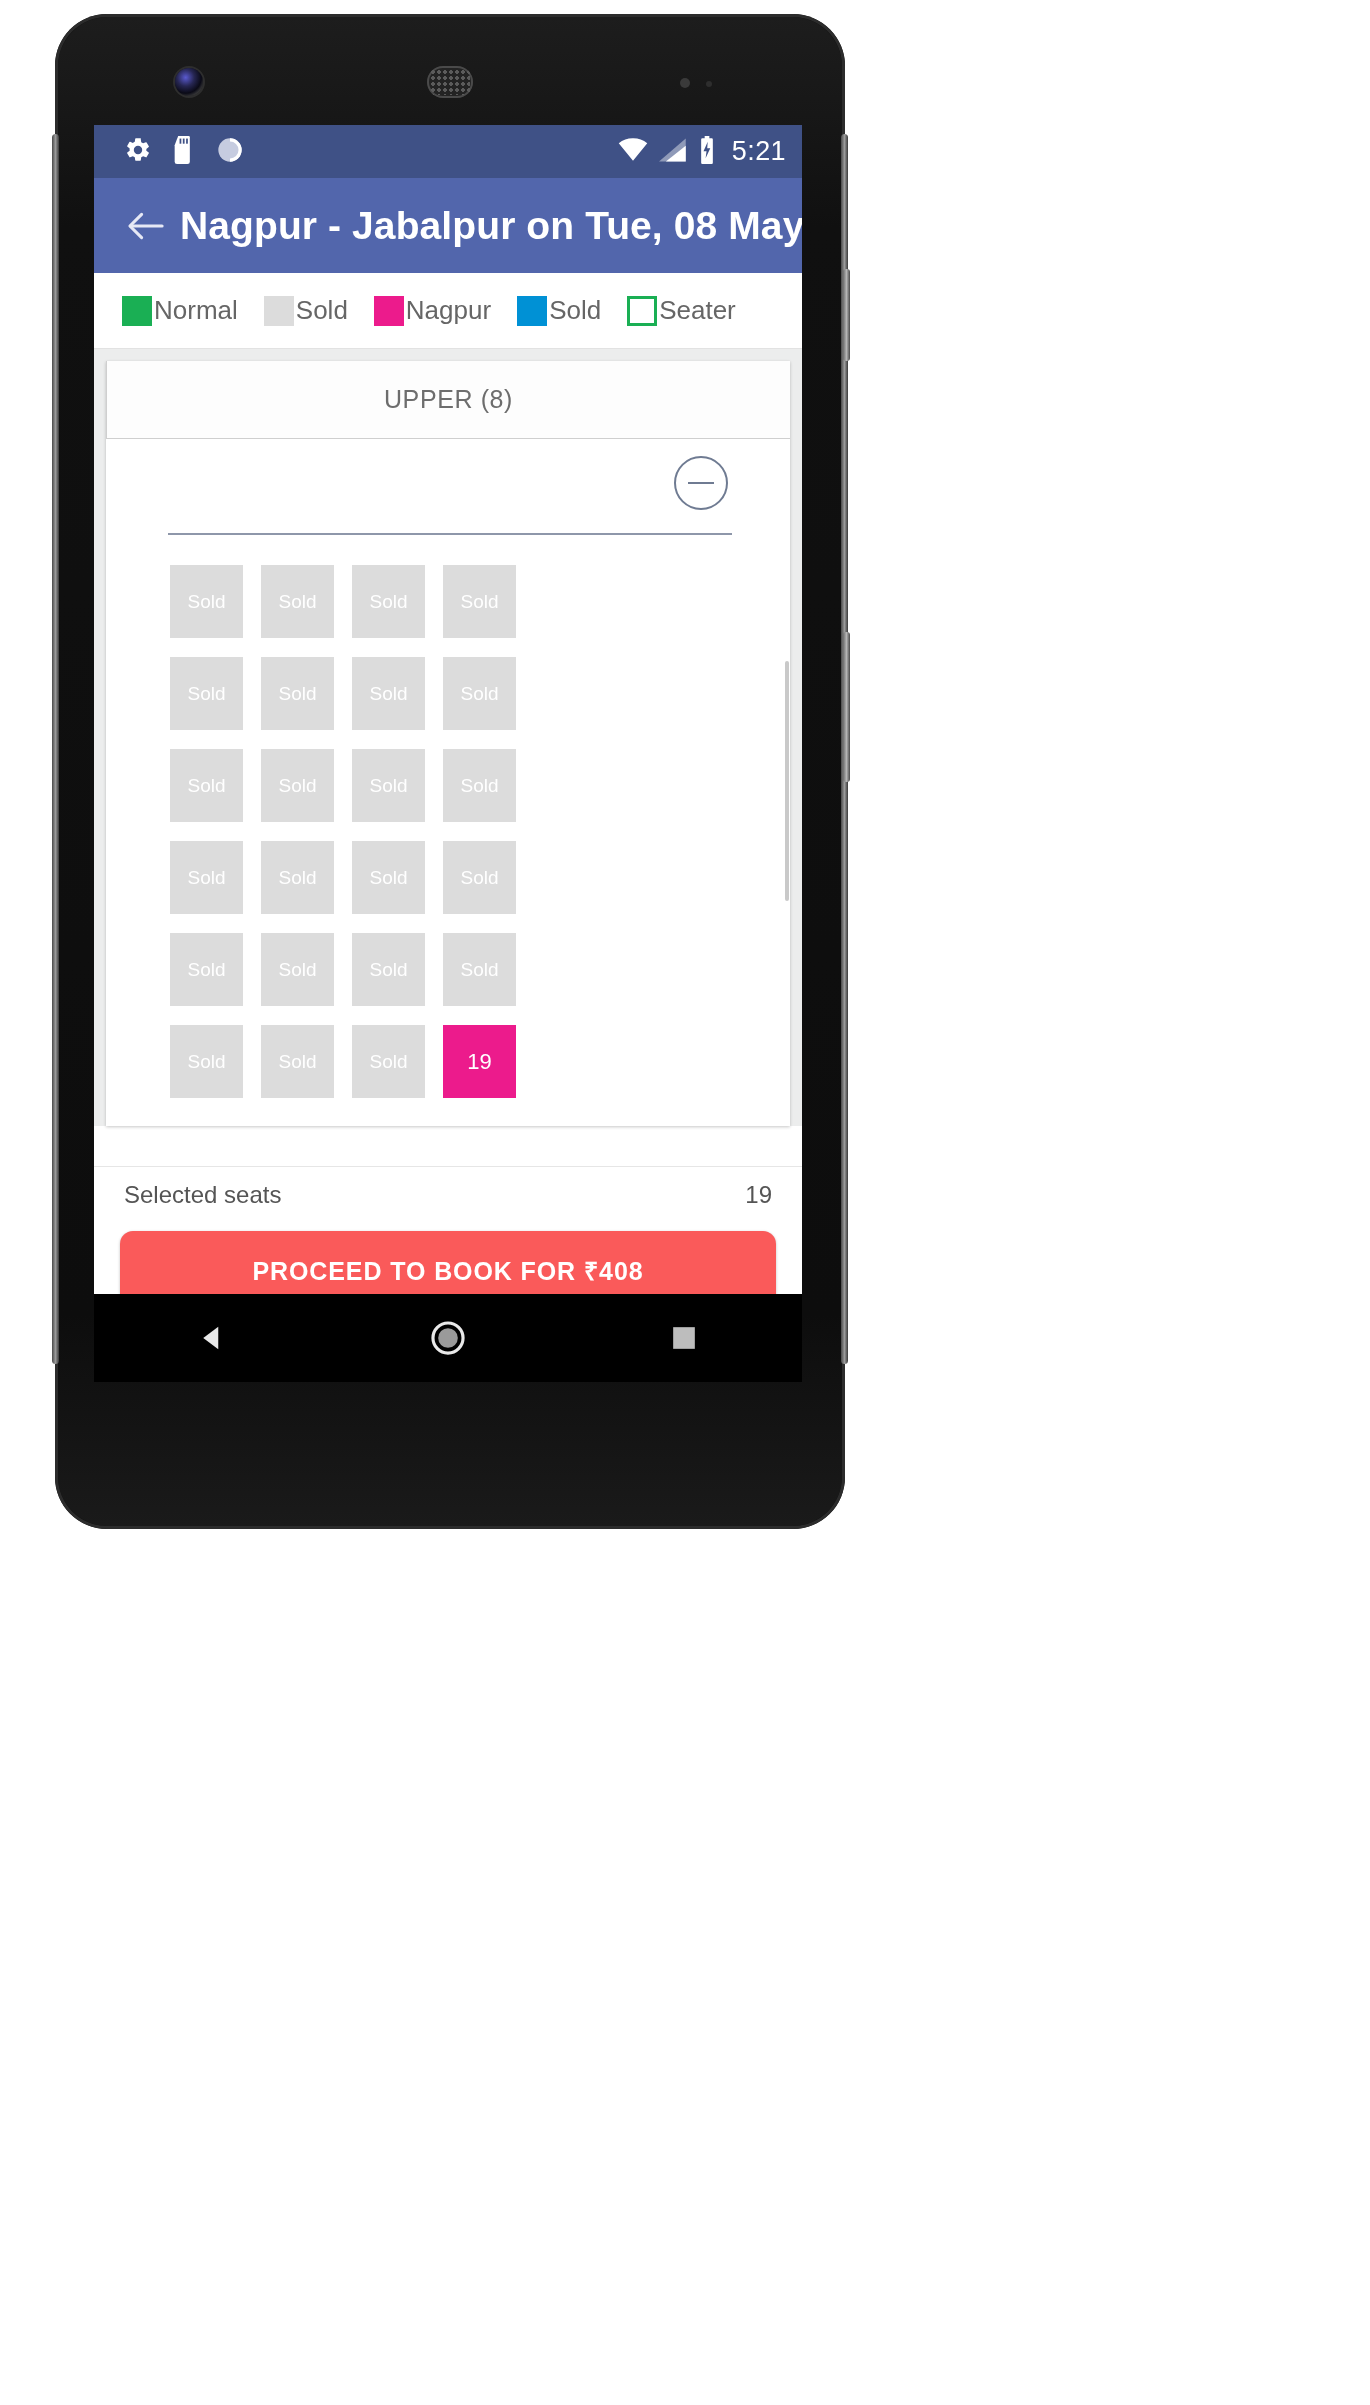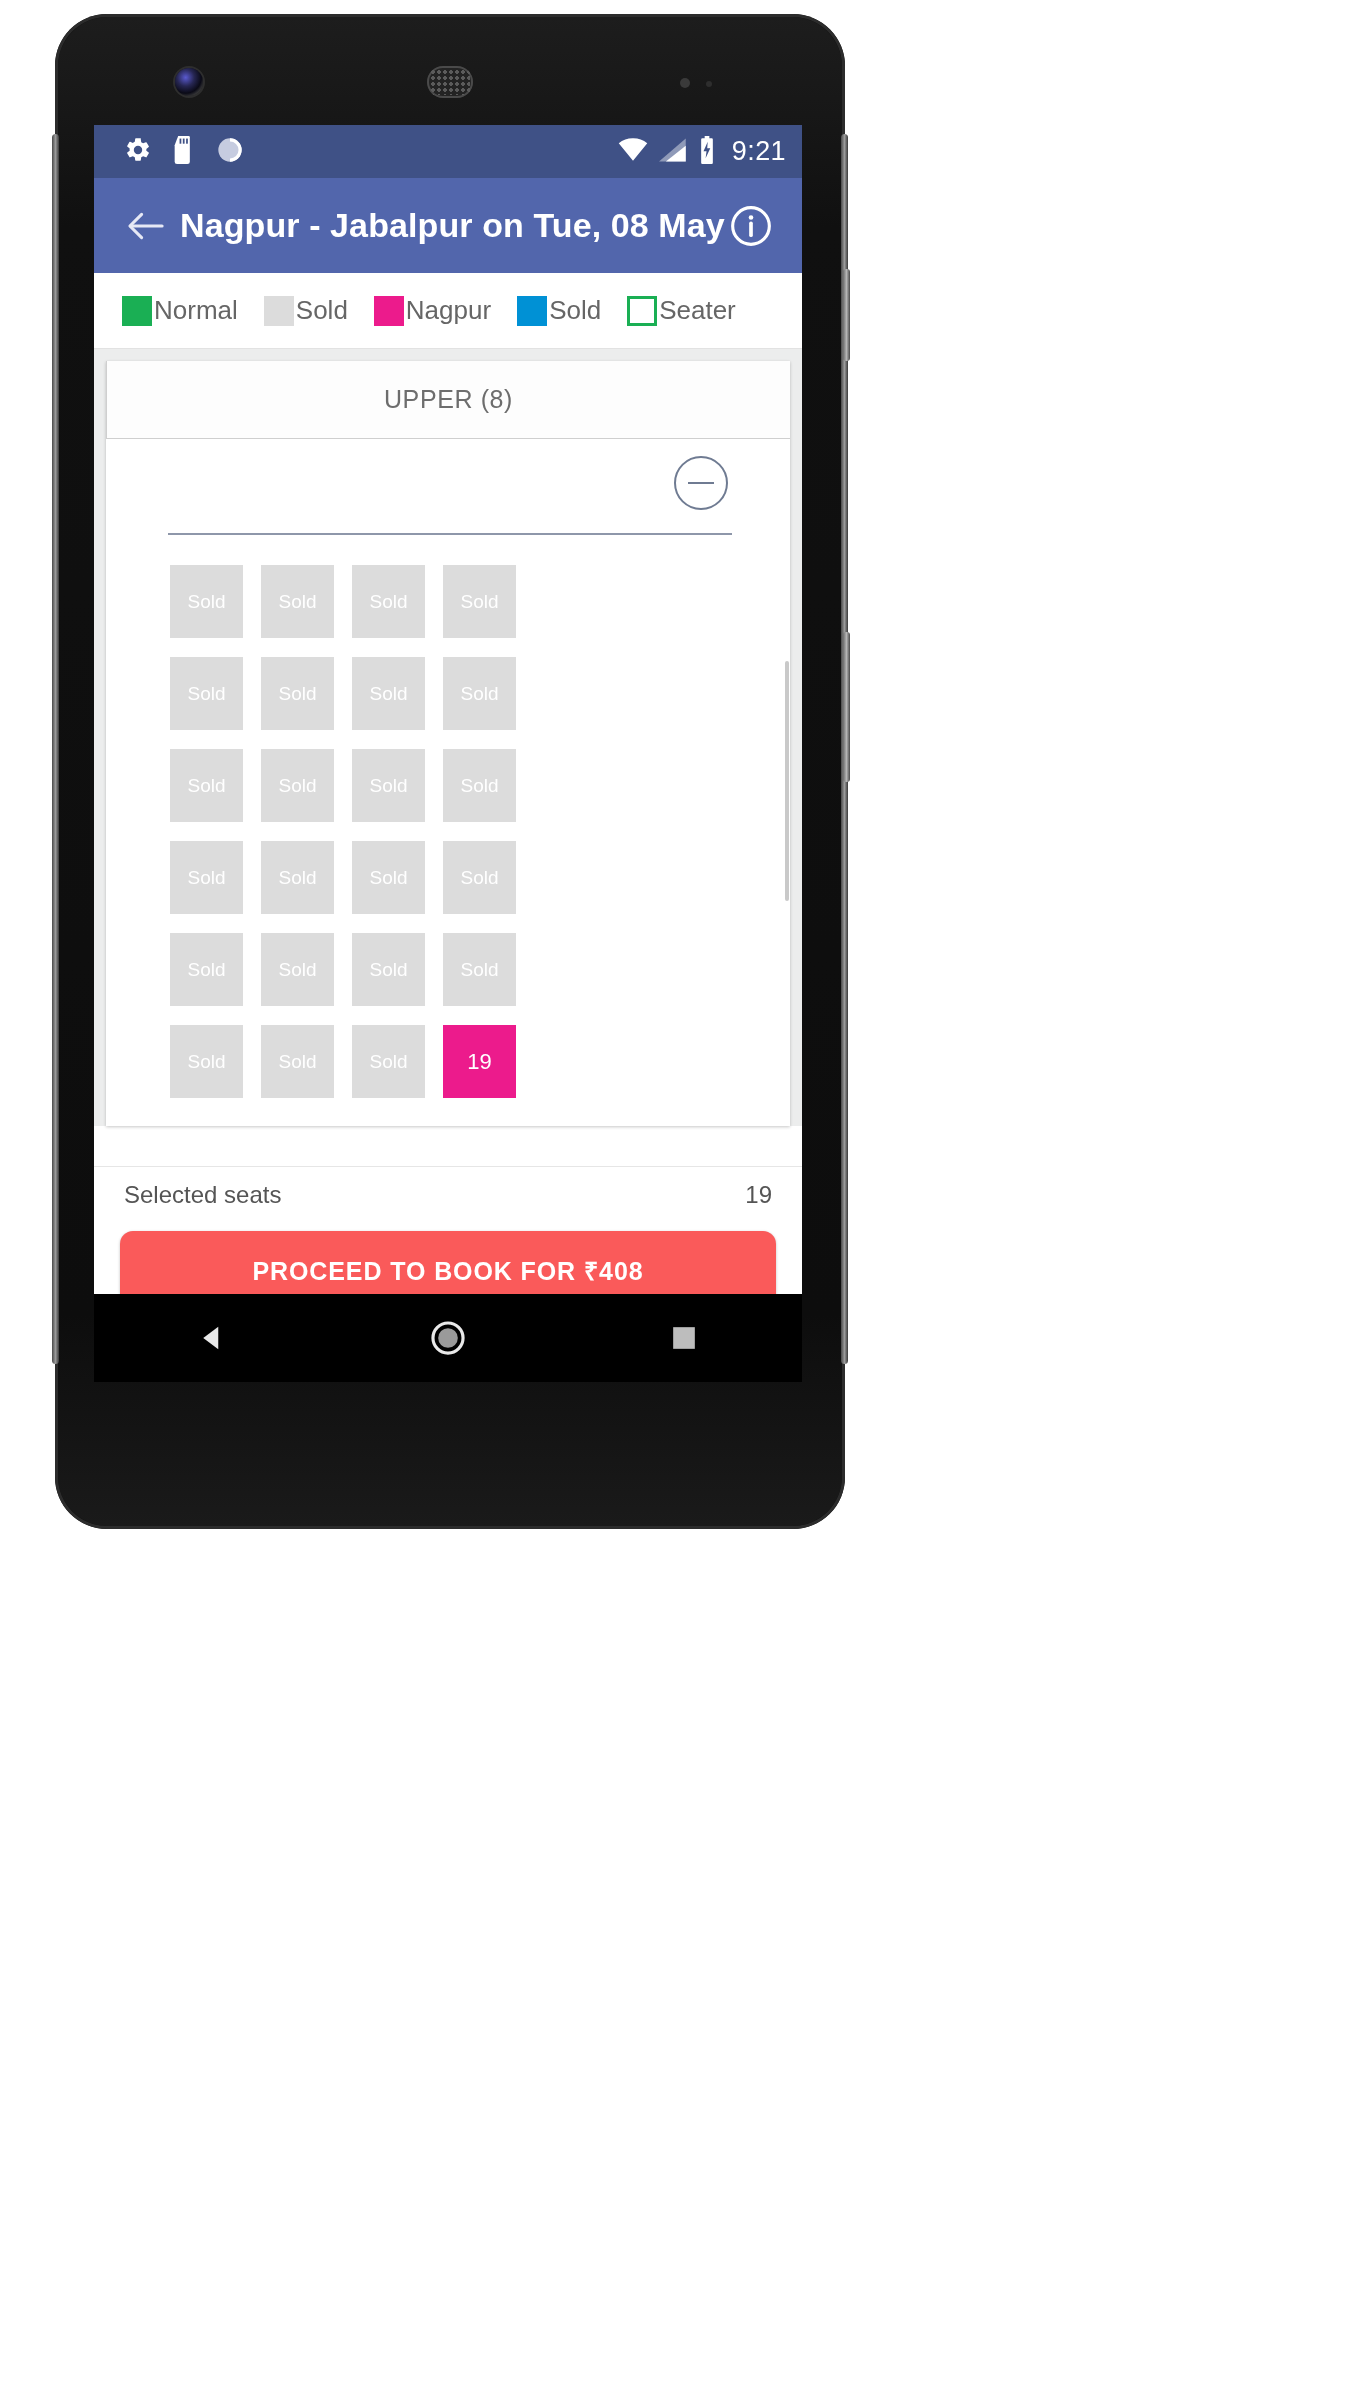--- a/index.html
+++ b/index.html
@@ -103,21 +103,21 @@
     padding: 0 26px 0 24px;
   }
   #back-arrow {
     width: 56px; height: 56px;
     display: flex; align-items: center; justify-content: center;
     cursor: pointer; flex: 0 0 auto;
   }
   #toolbar-title {
     flex: 1; text-align: center;
     color: #ffffff;
-    font-size: 34px; font-weight: bold;
+    font-size: 39px; font-weight: bold;
     letter-spacing: .1px;
     white-space: nowrap;
     padding-left: 6px;
   }
   #info-btn {
     width: 52px; height: 52px; flex: 0 0 auto;
     display: flex; align-items: center; justify-content: center;
     cursor: pointer;
   }
 
@@ -309,21 +309,21 @@
             <path d="M21 0v18H0z" fill="#ffffff" opacity=".42"></path>
             <path d="M21 5.6V18H5.4z" fill="#ffffff"></path>
           </svg>
         </span>
         <span>
           <svg width="18" height="28" viewBox="0 0 14 24" fill="#ffffff">
             <path d="M5 0h4v2h2a1 1 0 0 1 1 1v20a1 1 0 0 1-1 1H3a1 1 0 0 1-1-1V3a1 1 0 0 1 1-1h2z"></path>
             <path d="M7.6 5 4 13h2.6l-.8 6 4-8.4H7.2z" fill="#3f5186"></path>
           </svg>
         </span>
-        <span class="sb-time">9:21</span>
+        <span class="sb-time">5:21</span>
       </div>
     </div>
 
     <div id="toolbar">
       <div id="back-arrow">
         <svg width="38" height="32" viewBox="0 0 26 20" fill="none" stroke="#e6e8f5" stroke-width="2.1" stroke-linecap="round" stroke-linejoin="round">
           <line x1="24" y1="10" x2="2.5" y2="10"></line>
           <polyline points="10,2 2,10 10,18"></polyline>
         </svg>
       </div>

